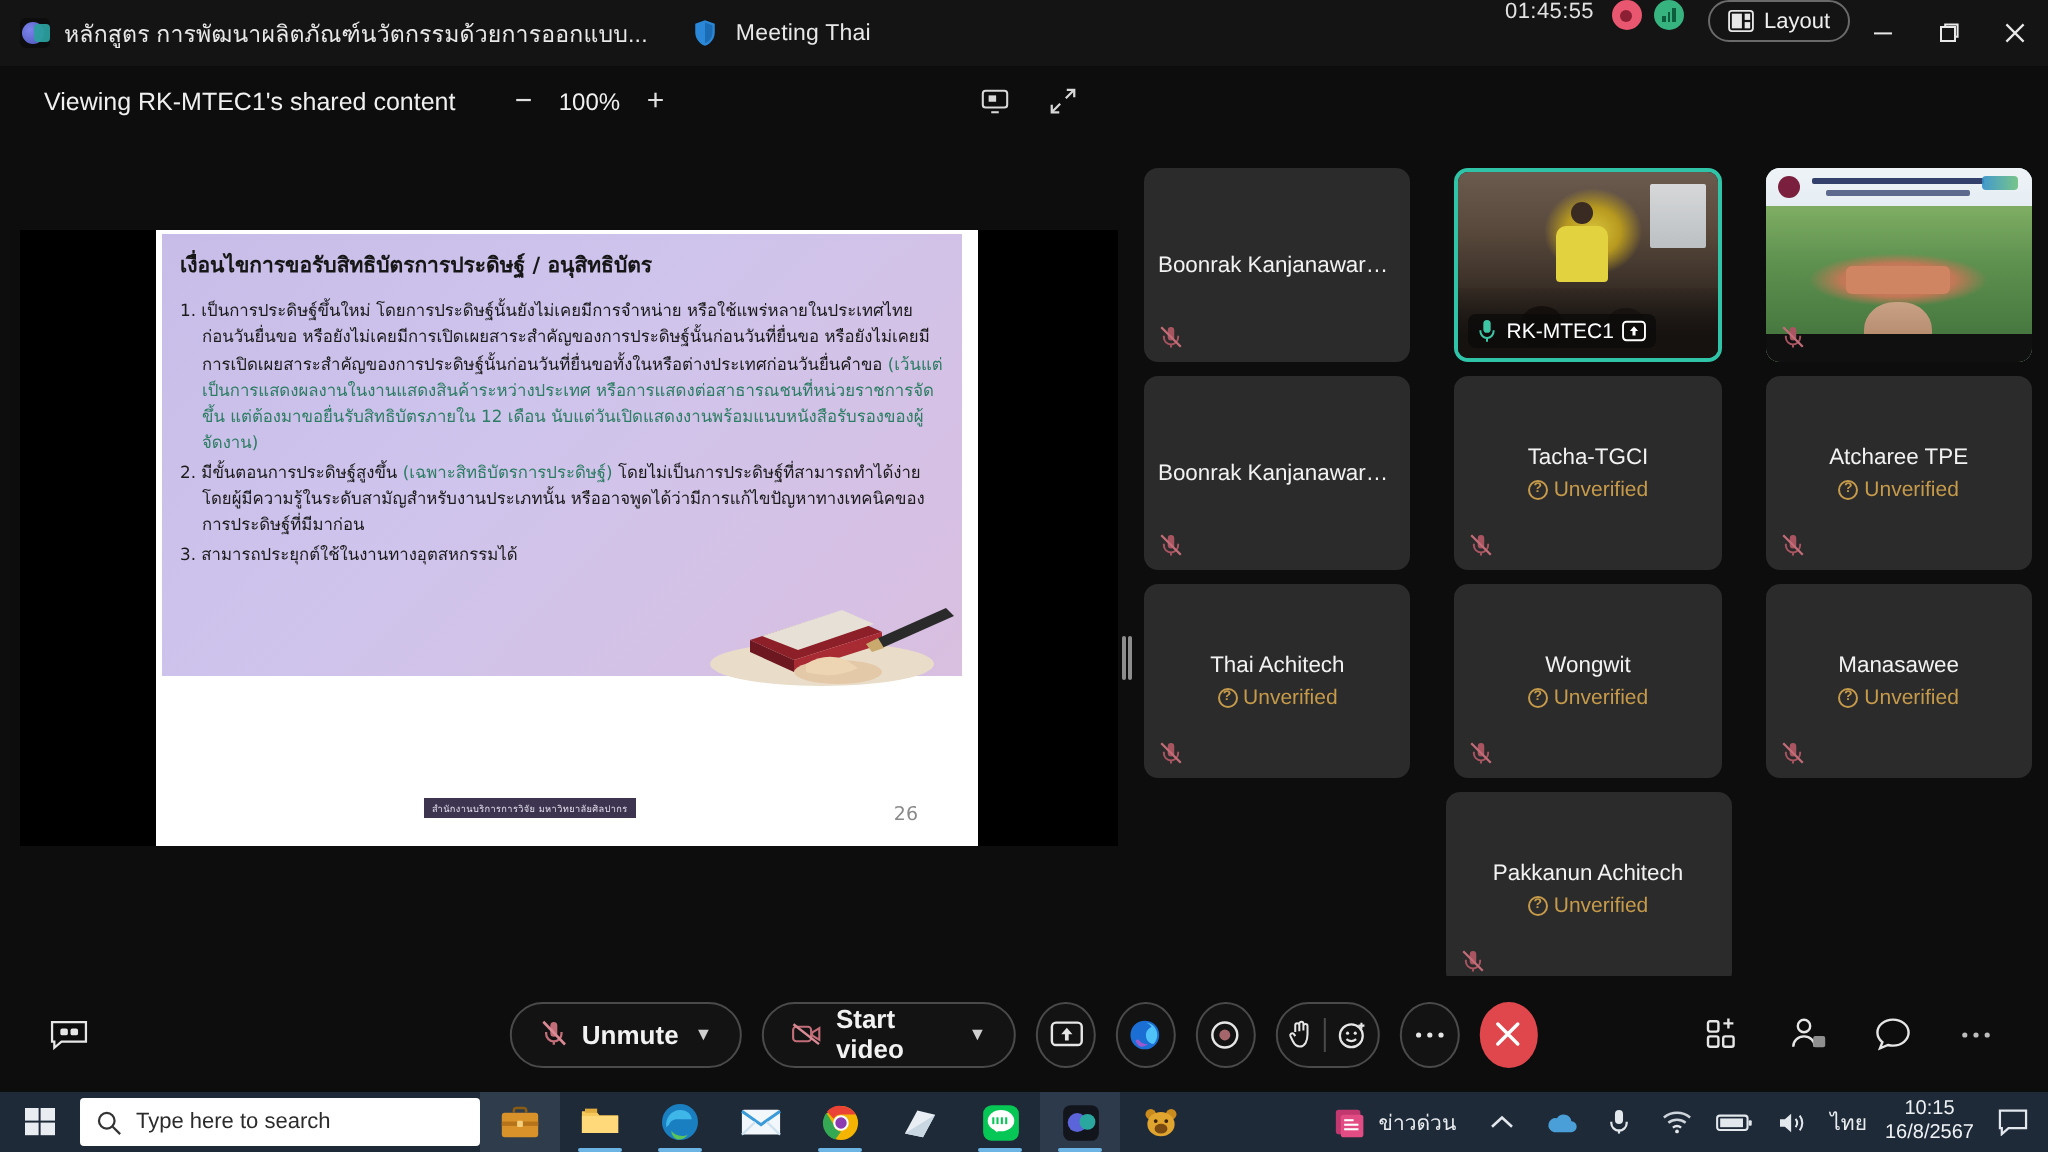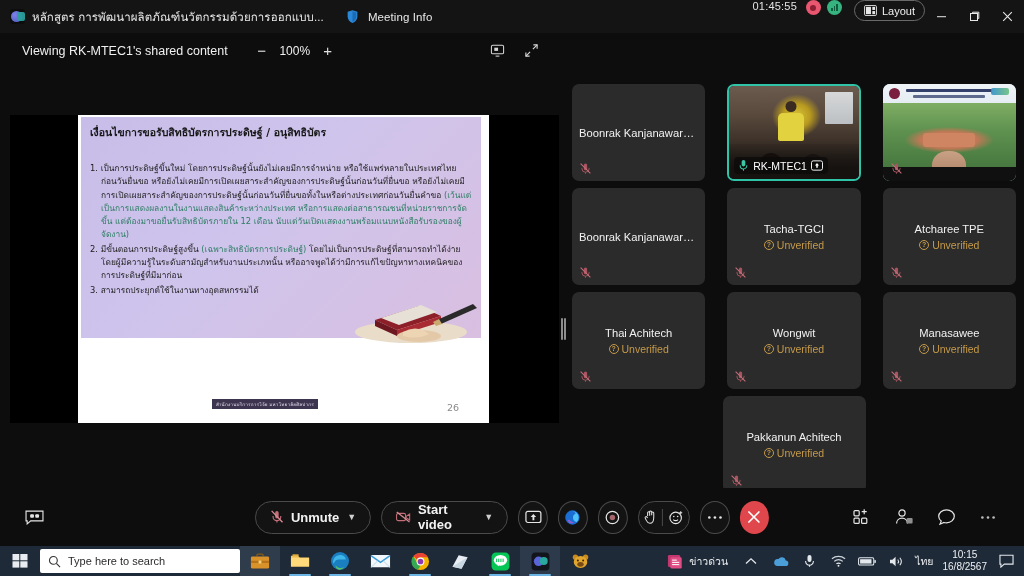--- a/index.html
+++ b/index.html
@@ -118,21 +118,21 @@
   }
   .slide-card {
     position: absolute; left: 3px; top: 2px;
     width: 400px; height: 221px;
     background: linear-gradient(135deg,#c8bde8 0%, #cfc4ec 45%, #d9bfe0 100%);
     padding: 7px 9px 0 9px;
   }
   .slide-title {
     font-family: "DejaVu Sans", sans-serif;
     font-size: 10.5px; font-weight: bold; color: #161616;
-    margin-bottom: 21px;
+    margin-bottom: 8px;
   }
   .slide-list { list-style: none; }
   .slide-list li {
     font-family: "DejaVu Sans", sans-serif;
     font-size: 8.4px; color: #1b1b1b; line-height: 1.58;
     margin-bottom: 1px; padding-left: 11px; position: relative;
     text-indent: -11px;
   }
   .slide-list li .hl { color: #2c7d63; }
   .book-art {
@@ -333,21 +333,21 @@
       <span class="logo-teams"></span>
       <span class="tb-tab-label">หลักสูตร การพัฒนาผลิตภัณฑ์นวัตกรรมด้วยการออกแบบ...</span>
     </div>
     <div class="tb-tab">
       <span class="shield-icon">
         <svg width="15" height="15" viewBox="0 0 16 16">
             <path d="M8 1.2 13.2 3v4.6c0 3.3-2.1 6.2-5.2 7.2-3.1-1-5.2-3.9-5.2-7.2V3z" fill="#2b88d8"></path>
             <path d="M8 2.4 12 3.8v3.8c0 2.7-1.6 5-4 5.9z" fill="#1b6cb5"></path>
           </svg>
       </span>
-      <span class="tb-tab-label">Meeting Info</span>
+      <span class="tb-tab-label">Meeting Thai</span>
     </div>
 
     <div class="tb-right">
       <span class="tb-timer">01:45:55</span>
       <span class="rec-dot">
           <i></i>
         </span>
       <span class="sig-dot">
           <span></span>
           <span></span>

